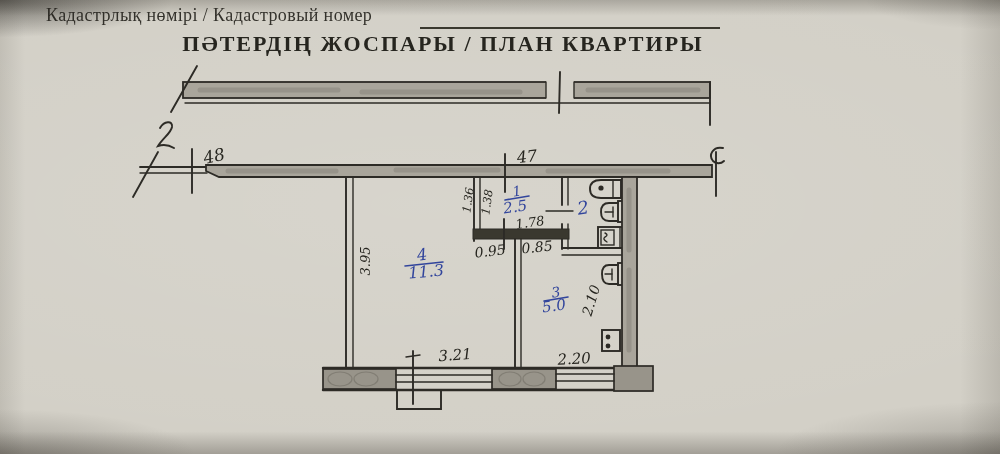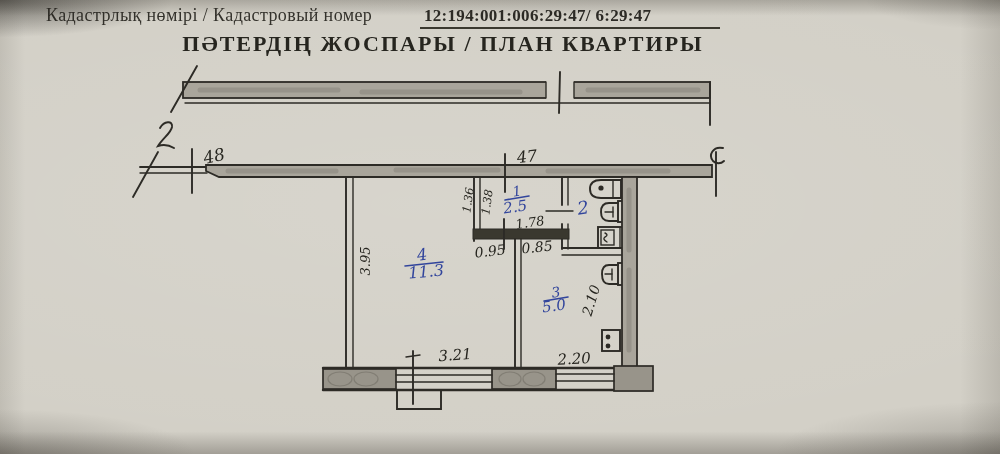--- a/index.html
+++ b/index.html
@@ -40,21 +40,20 @@
   text.dim{font-family:"DejaVu Serif", serif;font-style:italic;fill:#26251f;}
   text.blue{font-family:"DejaVu Serif", serif;font-style:italic;fill:#32459c;}
   .blueln{stroke:#32459c;stroke-width:1.6;stroke-linecap:round;fill:none;}
 </style>
 </head>
 <body>
 
 <div class="stage">
 
   <div class="hdr-label">Кадастрлық нөмірі  / Кадастровый номер</div>
-  <div class="hdr-number">12:194:001:006:29:47/ 6:29:47</div>
   <div class="hdr-underline"></div>
   <div class="doc-title">ПӘТЕРДІҢ ЖОСПАРЫ /  ПЛАН КВАРТИРЫ</div>
 
   <svg width="1000" height="454" viewBox="0 0 1000 454">
 
     <g>
       <rect x="183" y="82" width="527" height="16" class="wallfill"></rect>
       <path class="streak" d="M200,90 H338"></path>
       <path class="streak" d="M362,92 H520"></path>
       <path class="streak" d="M588,90 H698"></path>

